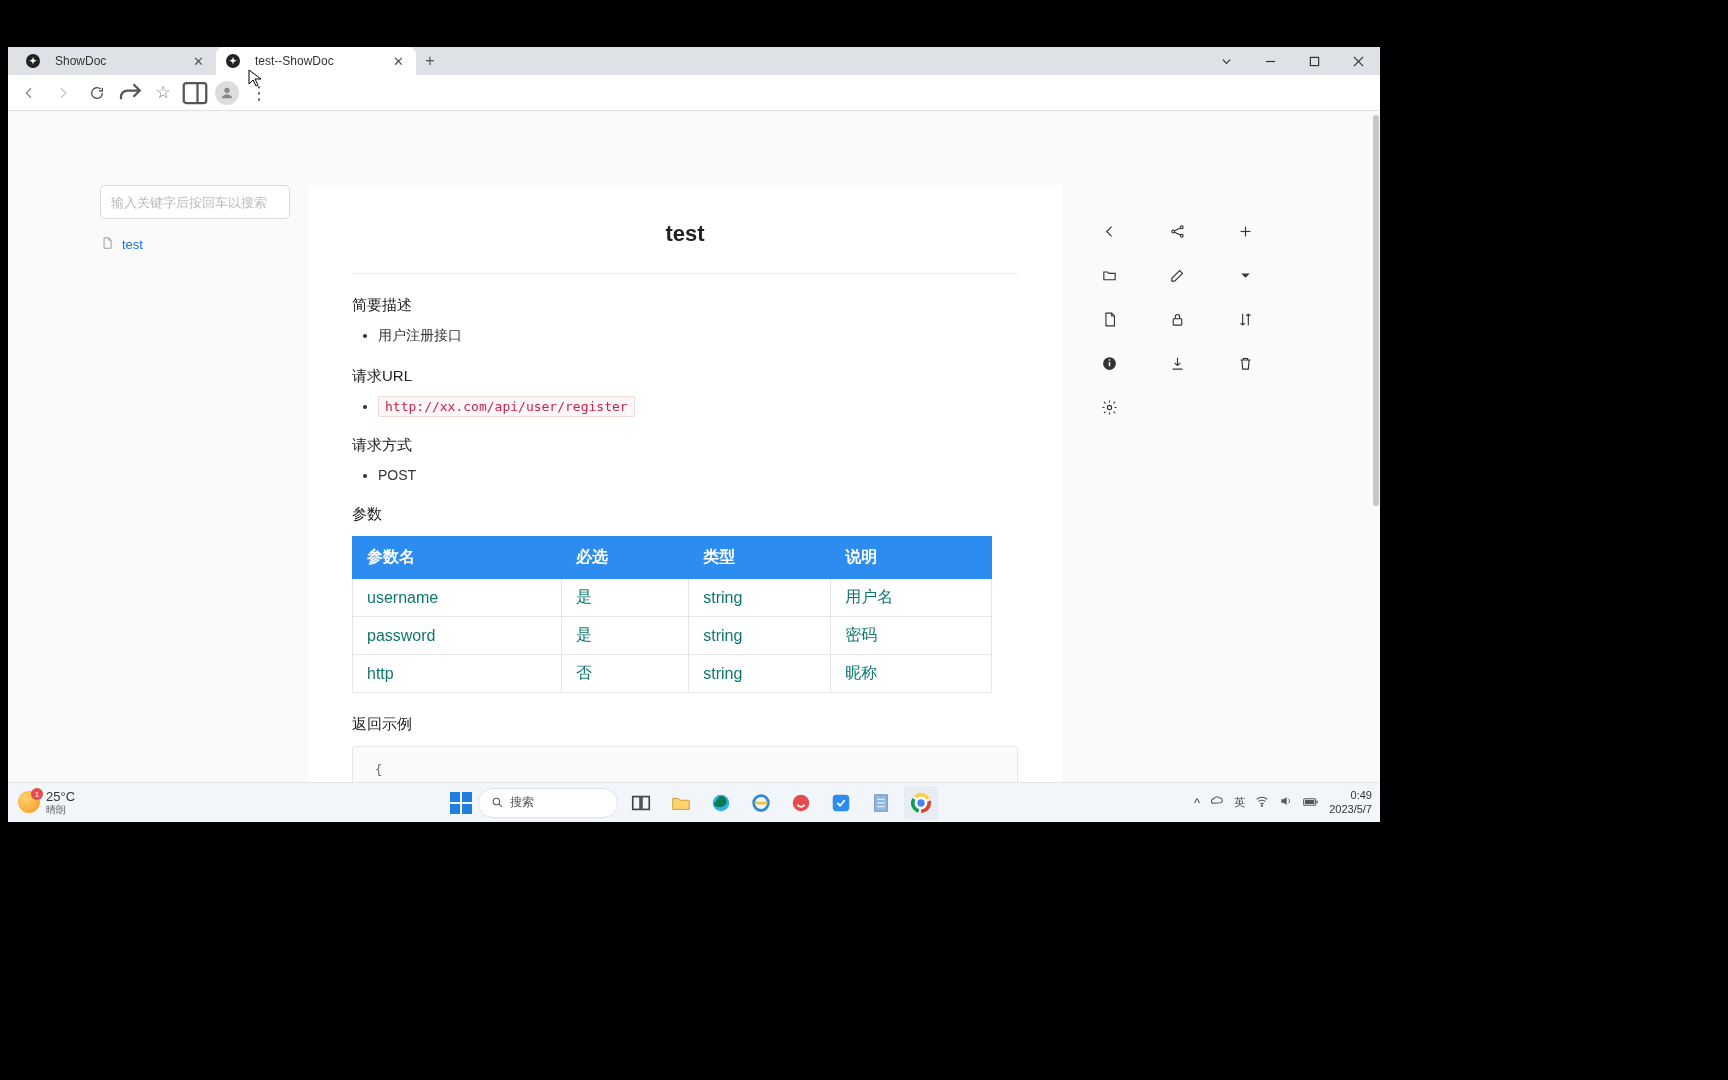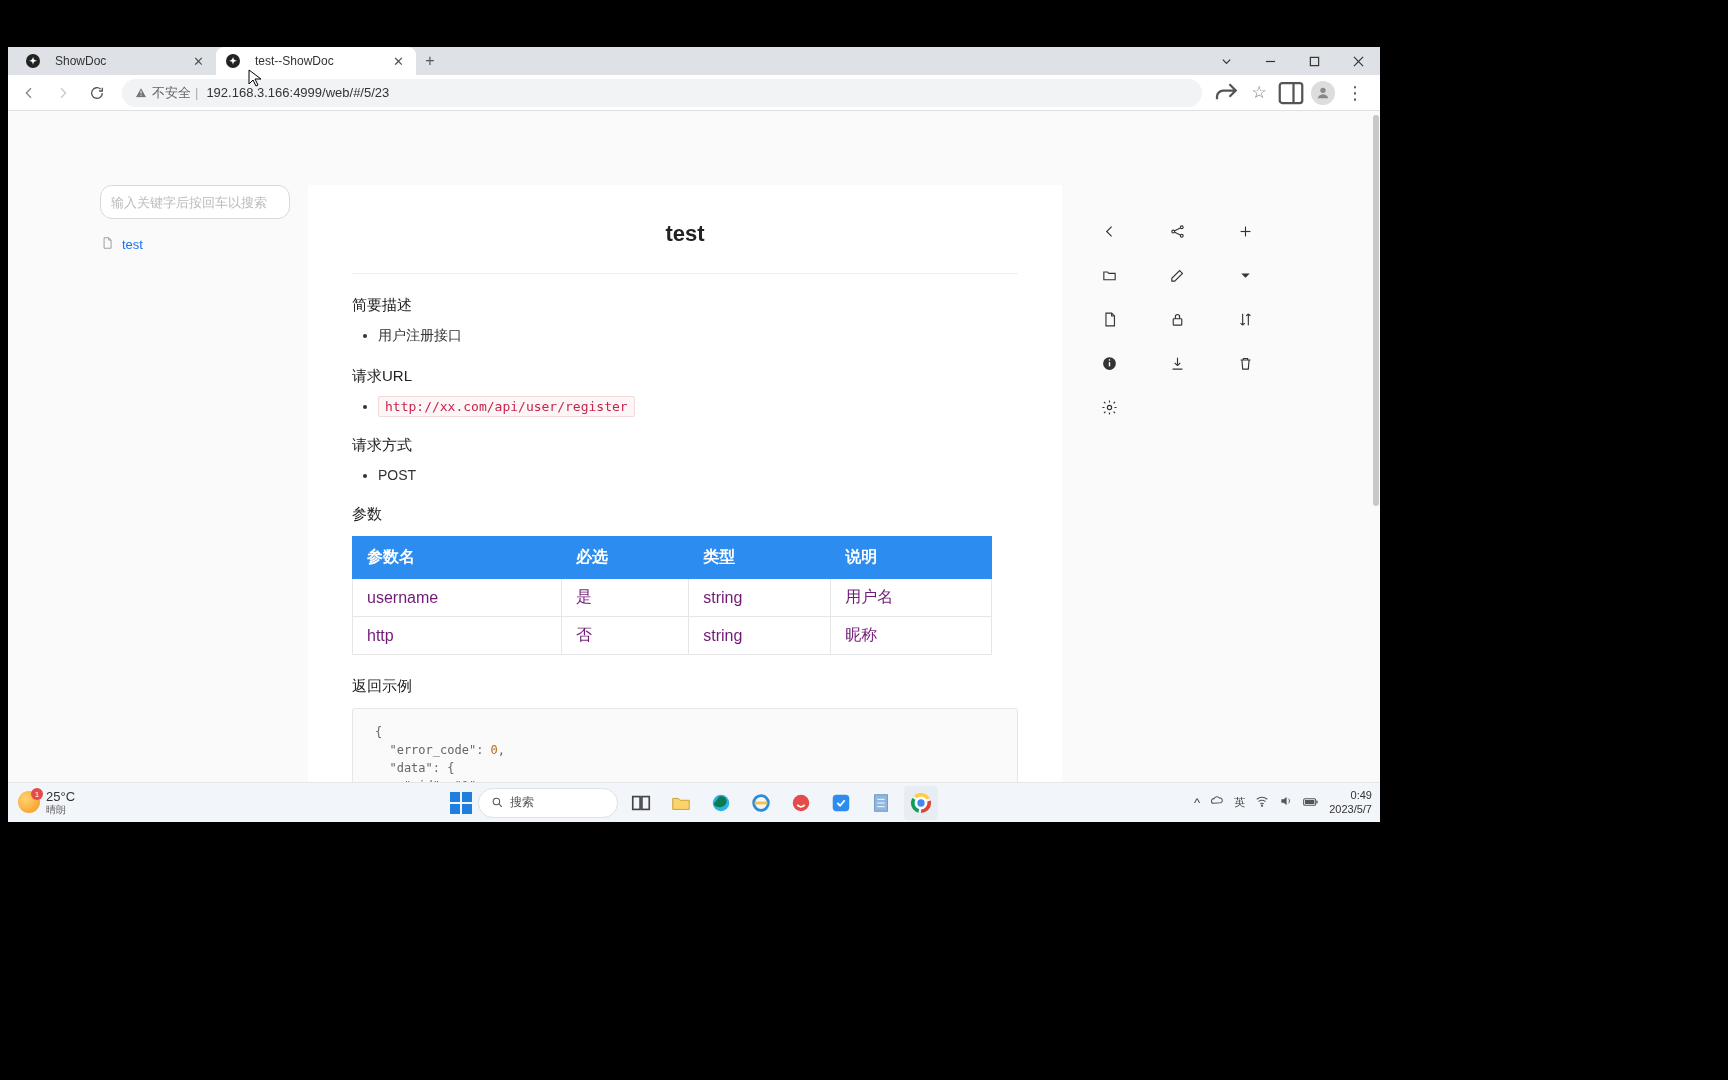--- a/index.html
+++ b/index.html
@@ -124,21 +124,21 @@
   }
   .sidebar {
     width: 300px;
     padding-left: 92px;
     padding-right: 12px;
   }
   .search-box {
     width: 190px;
     height: 34px;
     border: 1px solid #d9d9d9;
-    border-radius: 12px;
+    border-radius: 5px;
     background: #fff;
     padding: 0 10px;
     font-size: 13px;
     color: #333;
   }
   .search-box::placeholder { color: #bbb; }
   .tree {
     margin-top: 14px;
     font-size: 13px;
   }
@@ -191,21 +191,21 @@
     background: #2d8cf0;
     color: #fff;
     text-align: left;
     padding: 10px 14px;
     font-weight: 600;
     border: 1px solid #2d8cf0;
   }
   table.params td {
     border: 1px solid #e6e6e6;
     padding: 8px 14px;
-    color: #701a75;
+    color: #0f766e;
   }
   pre.example {
     border: 1px solid #e6e6e6;
     border-radius: 3px;
     padding: 14px 22px;
     font-family: Menlo, Consolas, monospace;
     font-size: 12px;
     color: #666;
     background: #fafafa;
     margin-top: 8px;
@@ -342,30 +342,20 @@
     </div>
     <div class="nav-btn" style="opacity:.45">
       <svg viewBox="0 0 24 24">
           <path d="M9 5l7 7-7 7"></path>
         </svg>
     </div>
     <div class="nav-btn enabled">
       <svg viewBox="0 0 24 24">
           <path d="M20 12a8 8 0 1 1-2.6-5.9M20 4v5h-5"></path>
         </svg>
-    </div>
-    <div class="omnibox">
-      <span class="omni-warn">
-        <svg viewBox="0 0 24 24" fill="#777">
-            <path d="M12 2 2 20h20L12 2zm0 6v5m0 2v2" stroke="#fff" stroke-width="1.5"></path>
-          </svg>
-        <span>不安全</span>
-        <span style="color:#aaa">|</span>
-      </span>
-      <span class="omni-text">192.168.3.166:4999/web/#/5/23</span>
     </div>
     <div class="toolbar-icons">
       <div class="tb-icon">
         <svg viewBox="0 0 24 24" stroke="#555" fill="none" stroke-width="1.8">
             <path d="M14 5l5 5-5 5M19 10H9a5 5 0 0 0-5 5v2"></path>
           </svg>
       </div>
       <div class="tb-icon" style="color:#777;font-size:17px">☆</div>
       <div class="tb-icon">
         <svg viewBox="0 0 24 24" stroke="#555" fill="none" stroke-width="1.8">
@@ -434,20 +424,26 @@
             </tr>
           </thead>
           <tbody>
             <tr>
               <td>username</td>
               <td>是</td>
               <td>string</td>
               <td>用户名</td>
             </tr>
             <tr>
+              <td>password</td>
+              <td>是</td>
+              <td>string</td>
+              <td>密码</td>
+            </tr>
+            <tr>
               <td>http</td>
               <td>否</td>
               <td>string</td>
               <td>昵称</td>
             </tr>
           </tbody>
         </table>
 
         <h4 class="sec">返回示例</h4>
         <pre class="example">{

